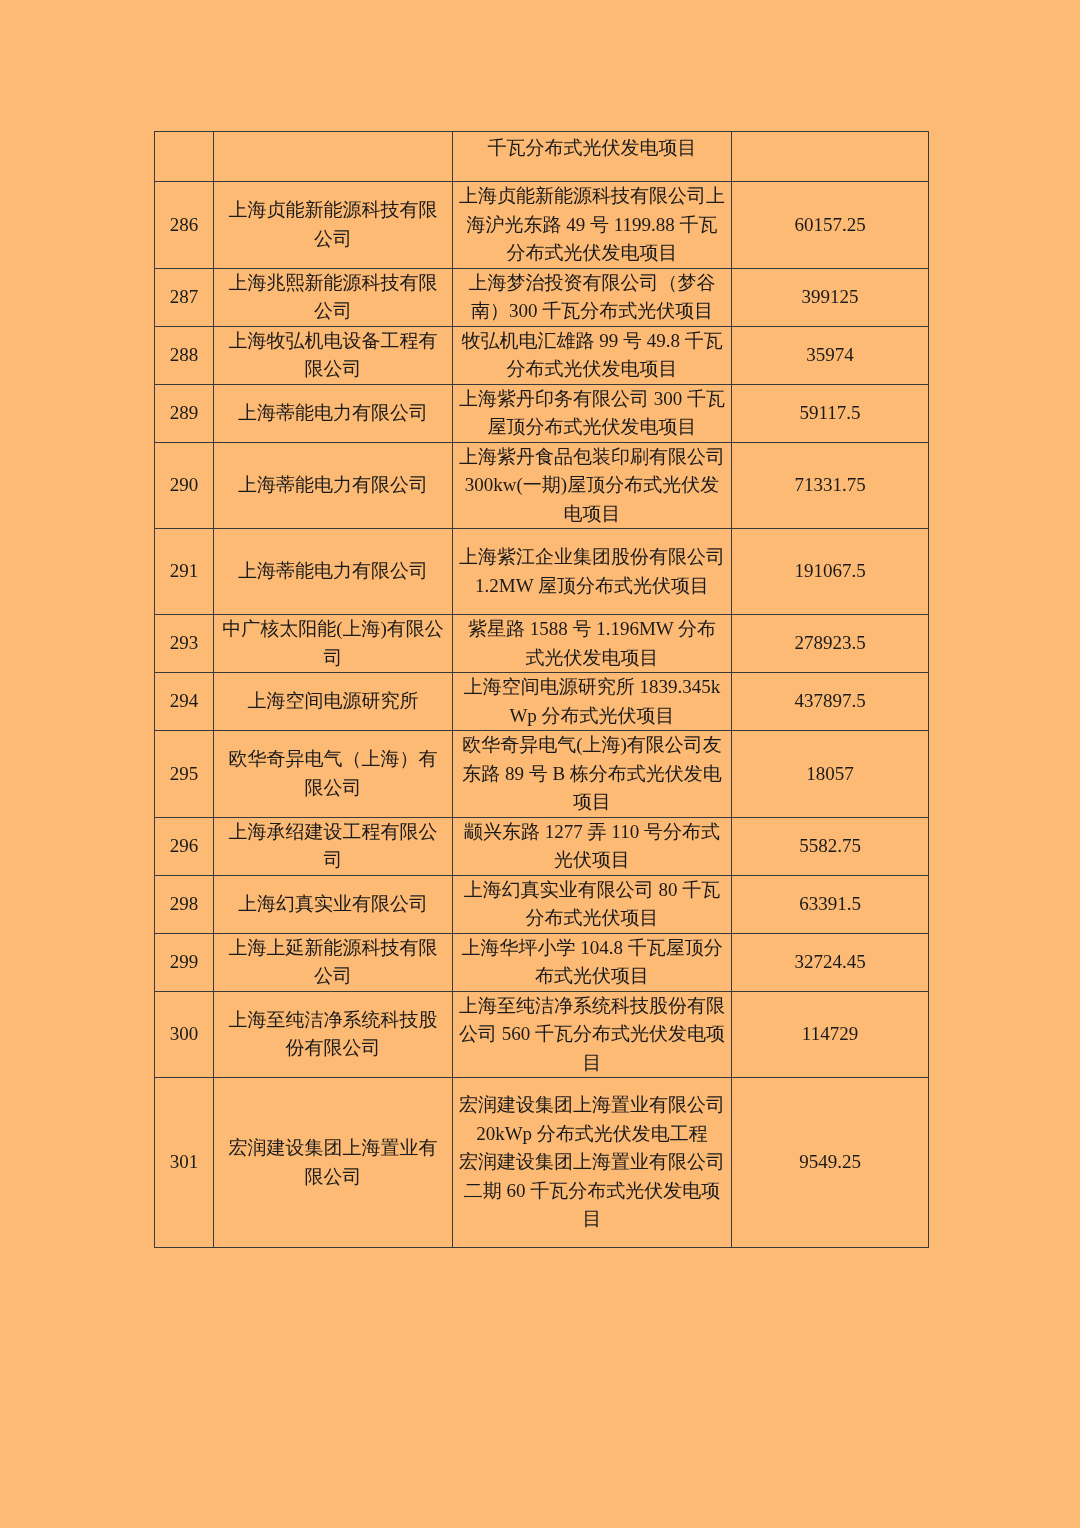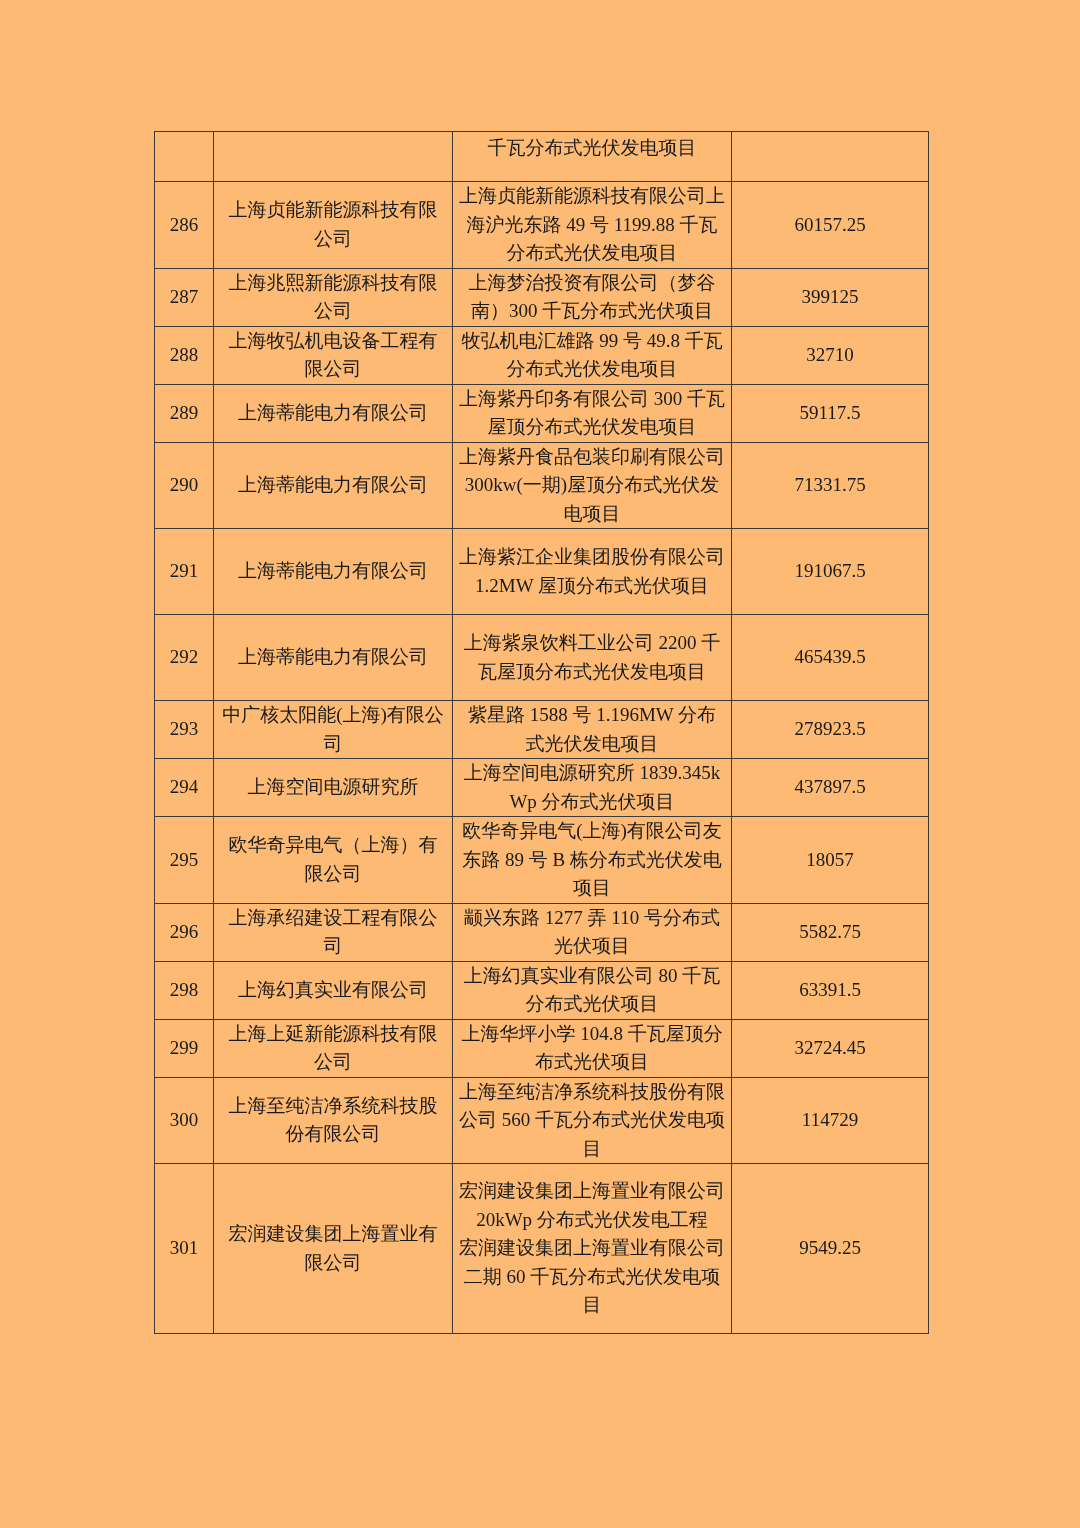--- a/index.html
+++ b/index.html
@@ -83,21 +83,21 @@
           </td>
         <td class="amount">399125</td>
       </tr>
 
       <tr style="height:57px;margin-top:32px;">
         <td class="idx">288</td>
         <td class="company">上海牧弘机电设备工程有限公司</td>
         <td class="project">
             <span class="line">牧弘机电汇雄路 99 号 49.8 千瓦分布式光伏发电项目</span>
           </td>
-        <td class="amount">32710</td>
+        <td class="amount">35974</td>
       </tr>
 
       <tr style="height:58px;">
         <td class="idx">289</td>
         <td class="company">上海蒂能电力有限公司</td>
         <td class="project">
             <span class="line">上海紫丹印务有限公司 300 千瓦屋顶分布式光伏发电项目</span>
           </td>
         <td class="amount">59117.5</td>
       </tr>
@@ -113,28 +113,20 @@
 
       <tr style="height:86px;">
         <td class="idx">291</td>
         <td class="company">上海蒂能电力有限公司</td>
         <td class="project">
             <span class="line">上海紫江企业集团股份有限公司 1.2MW 屋顶分布式光伏项目</span>
           </td>
         <td class="amount">191067.5</td>
       </tr>
 
-      <tr style="height:86px;">
-        <td class="idx">292</td>
-        <td class="company">上海蒂能电力有限公司</td>
-        <td class="project">
-            <span class="line">上海紫泉饮料工业公司 2200 千瓦屋顶分布式光伏发电项目</span>
-          </td>
-        <td class="amount">465439.5</td>
-      </tr>
 
       <tr style="height:57px;">
         <td class="idx">293</td>
         <td class="company">中广核太阳能(上海)有限公司</td>
         <td class="project">
             <span class="line">紫星路 1588 号 1.196MW 分布式光伏发电项目</span>
           </td>
         <td class="amount">278923.5</td>
       </tr>
 

